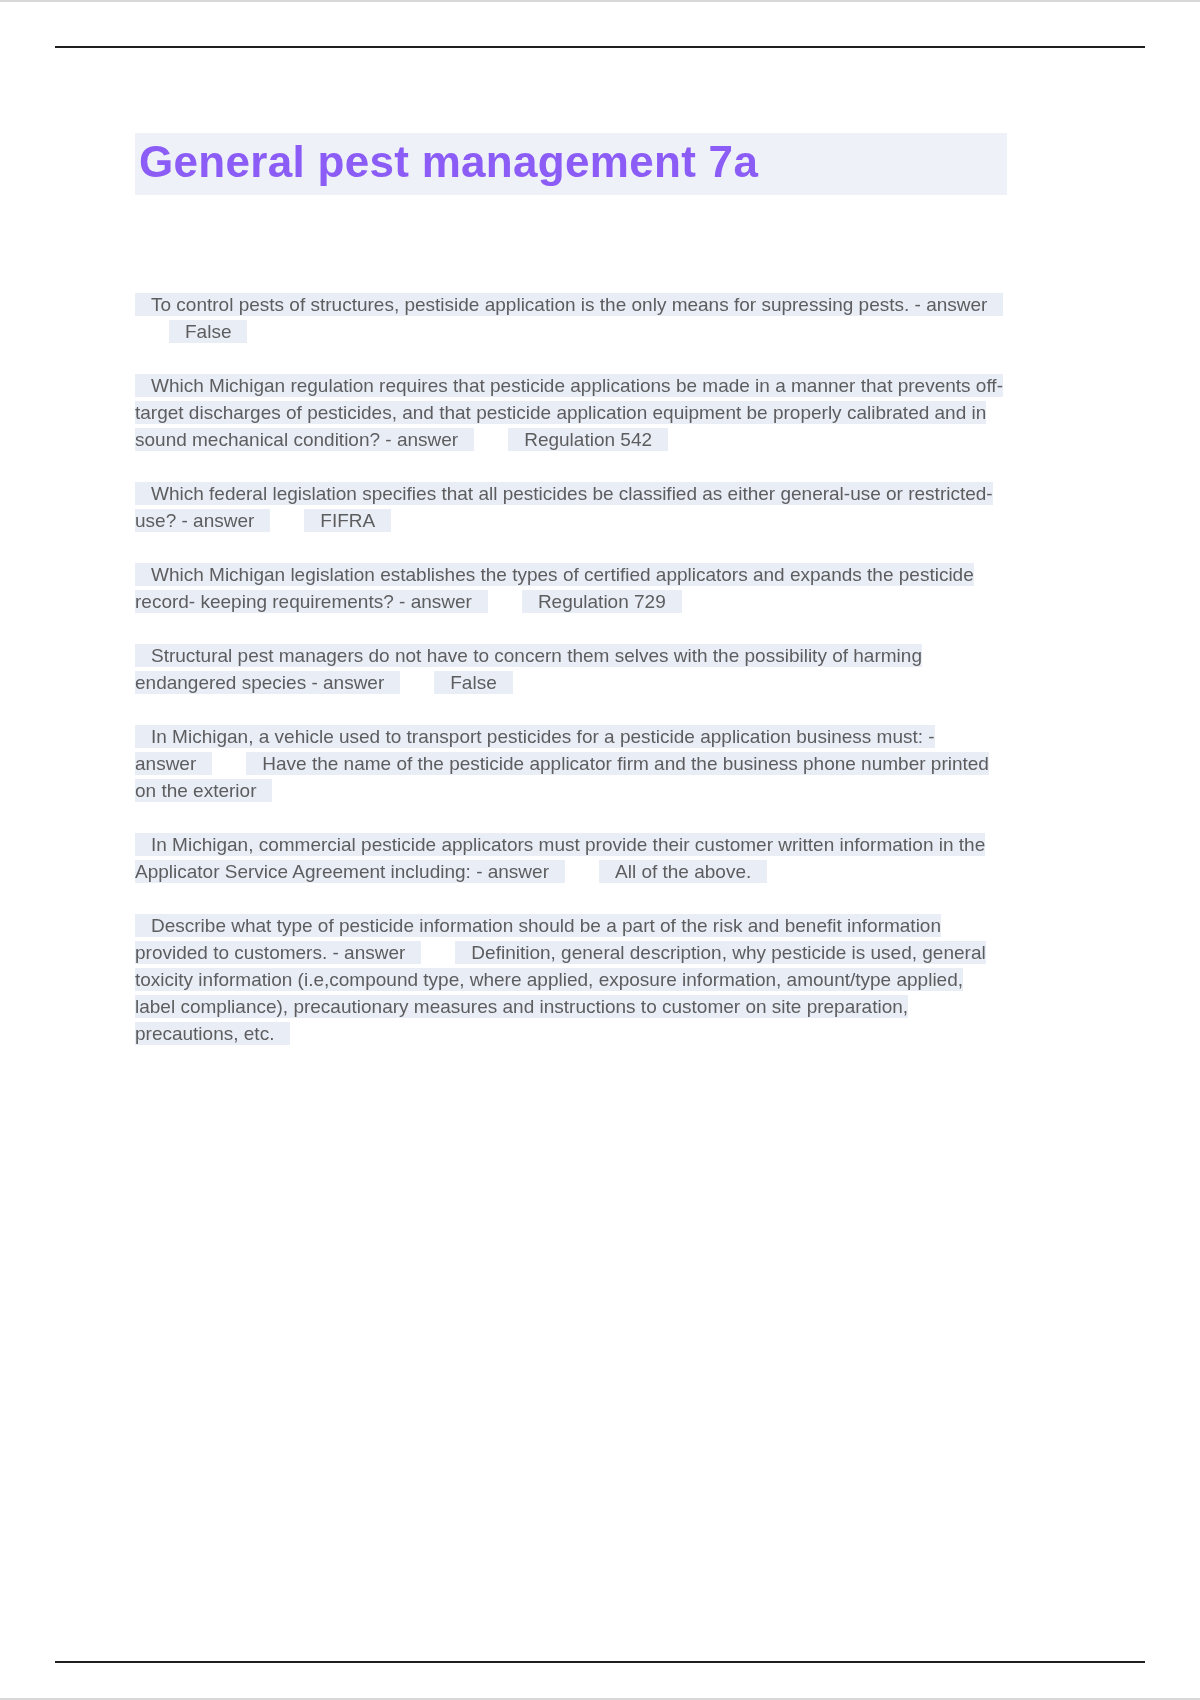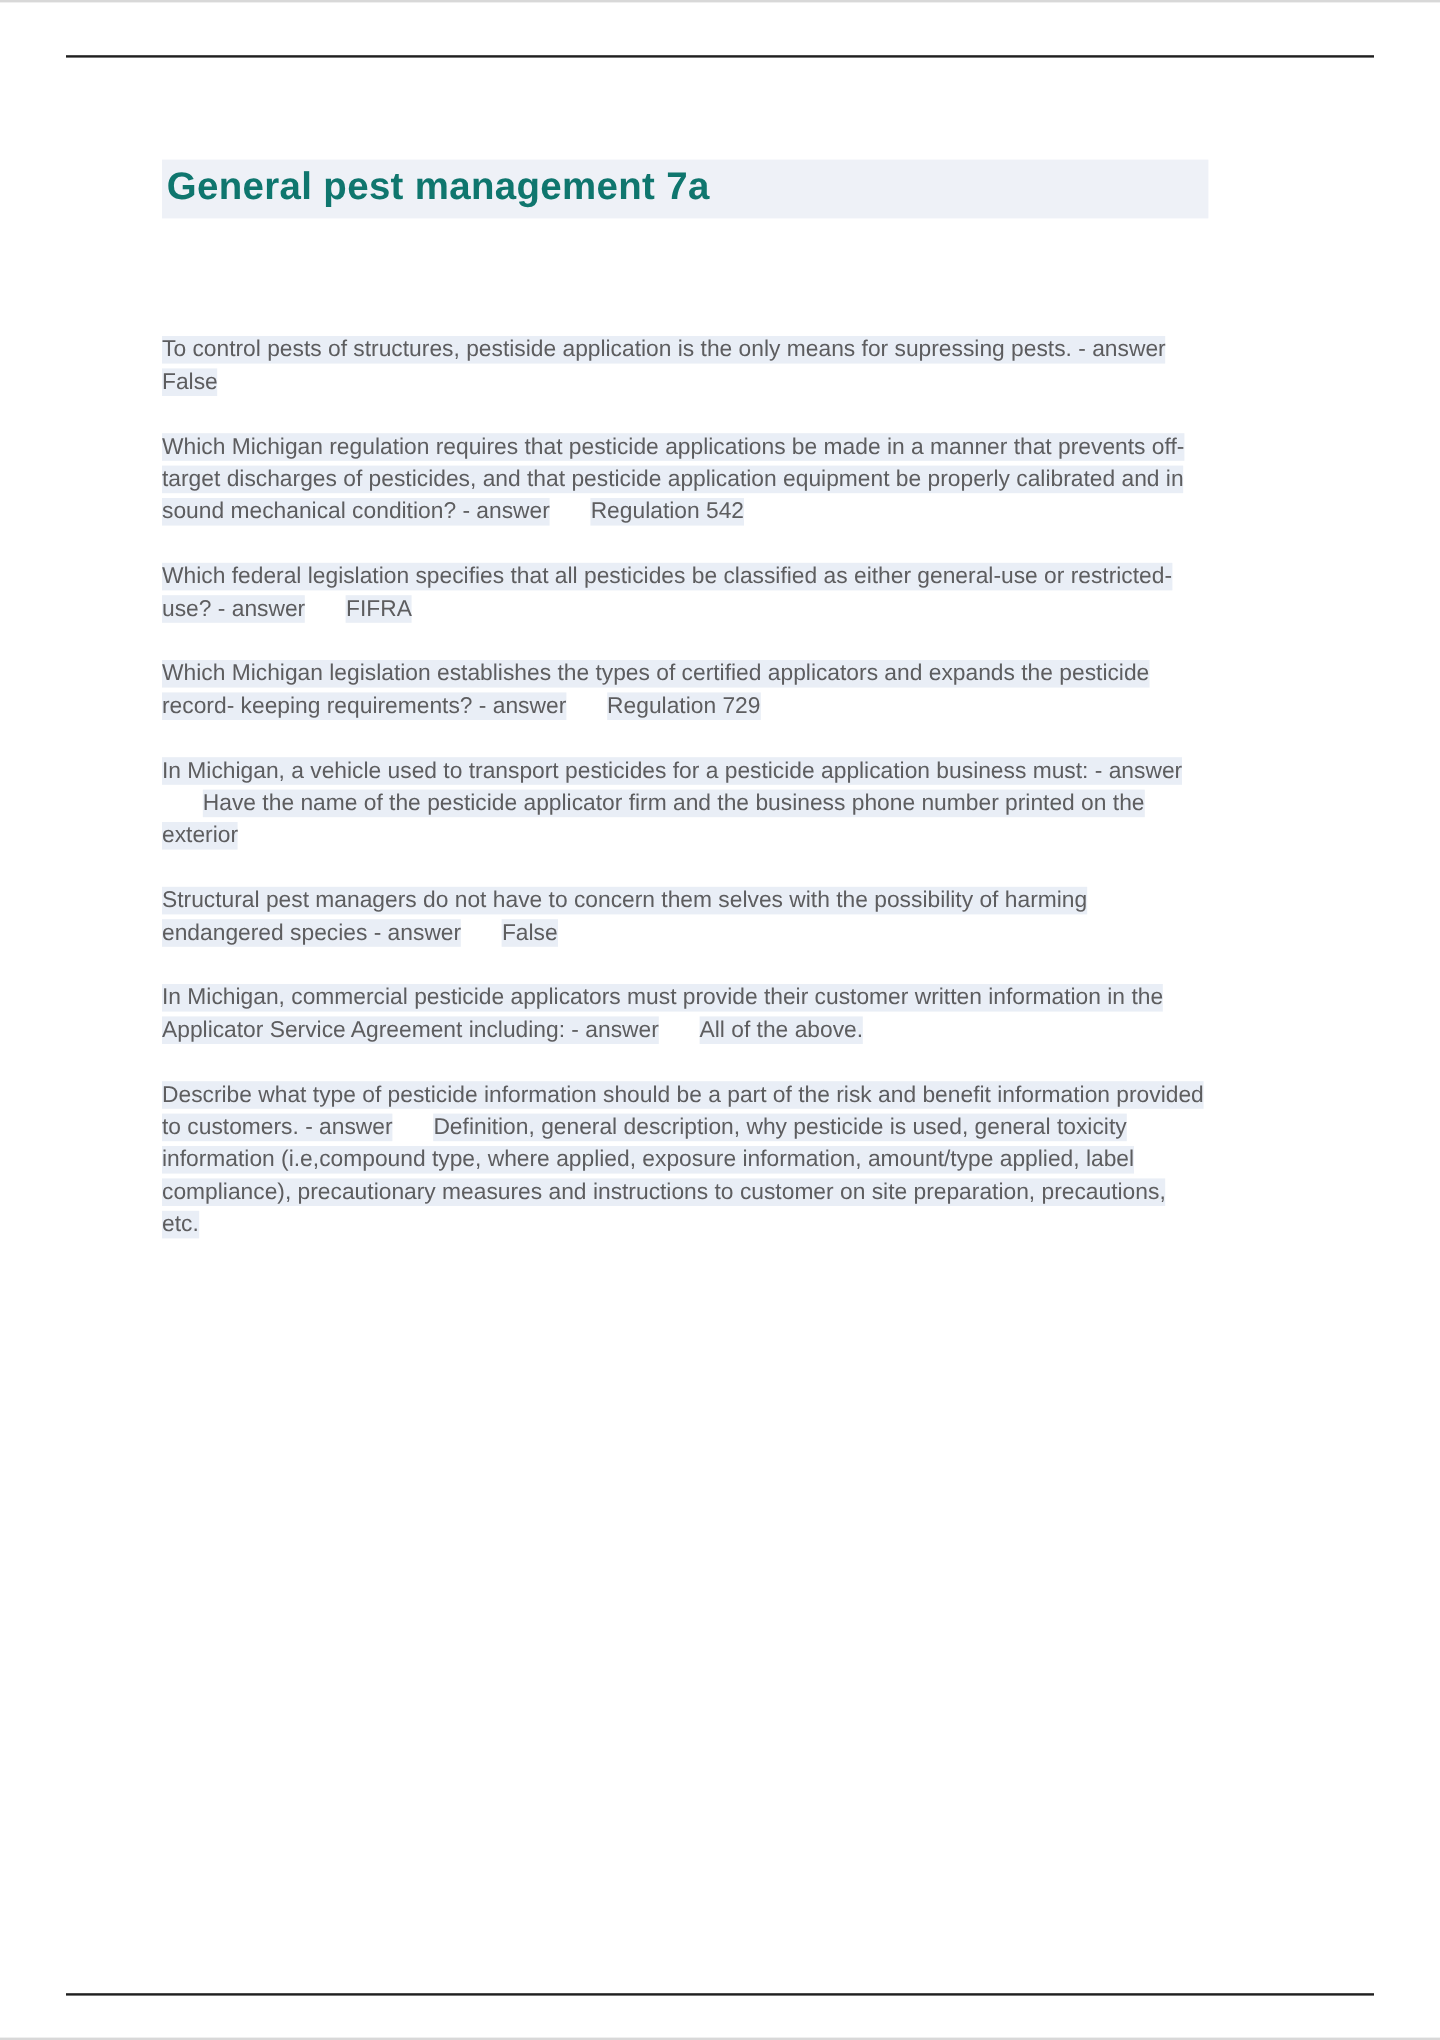--- a/index.html
+++ b/index.html
@@ -35,40 +35,40 @@
   .rule.top { top: 44px; }
   .rule.bottom { top: 1659px; }
   .content {
     position: absolute;
     left: 135px;
     top: 131px;
     width: 872px;
   }
   h1.title {
     margin: 0;
-    font-size: 32px;
+    font-size: 44px;
     font-weight: bold;
-    color: #0f766e;
+    color: #8b5cf6;
     background: #eef1f7;
     padding: 5px 6px 9px 4px;
     letter-spacing: 0.3px;
     line-height: 1.1;
   }
   .body-text {
     margin-top: 96px;
     font-size: 19px;
     line-height: 27px;
     color: #5d5d5f;
   }
   p.qa {
     margin: 0 0 27px 0;
   }
   .hl {
     background: #e9eef6;
-    padding: 1px 0;
+    padding: 1px 16px;
   }
   .spacer {
     display: inline-block;
     width: 34px;
     height: 1px;
     background: transparent;
   }
 </style>
 </head>
 <body>
@@ -85,23 +85,23 @@
 
 
 
       <p class="qa"><span class="hl">Which Michigan regulation requires that pesticide applications be made in a manner that prevents off- target discharges of pesticides, and that pesticide application equipment be properly calibrated and in sound mechanical condition? - answer</span><span class="spacer"></span><span class="hl">Regulation 542</span></p>
 
 
       <p class="qa"><span class="hl">Which federal legislation specifies that all pesticides be classified as either general-use or restricted-use? - answer</span><span class="spacer"></span><span class="hl">FIFRA</span></p>
 
       <p class="qa"><span class="hl">Which Michigan legislation establishes the types of certified applicators and expands the pesticide record- keeping requirements? - answer</span><span class="spacer"></span><span class="hl">Regulation 729</span></p>
 
+      <p class="qa"><span class="hl">Structural pest managers do not have to concern them selves with the possibility of harming endangered species - answer</span><span class="spacer"></span><span class="hl">False</span></p>
+
       <p class="qa"><span class="hl">In Michigan, a vehicle used to transport pesticides for a pesticide application business must: - answer</span><span class="spacer"></span><span class="hl">Have the name of the pesticide applicator firm and the business phone number printed on the exterior</span></p>
-
-      <p class="qa"><span class="hl">Structural pest managers do not have to concern them selves with the possibility of harming endangered species - answer</span><span class="spacer"></span><span class="hl">False</span></p>
 
       <p class="qa"><span class="hl">In Michigan, commercial pesticide applicators must provide their customer written information in the Applicator Service Agreement including: - answer</span><span class="spacer"></span><span class="hl">All of the above.</span></p>
 
       <p class="qa"><span class="hl">Describe what type of pesticide information should be a part of the risk and benefit information provided to customers. - answer</span><span class="spacer"></span><span class="hl">Definition, general description, why pesticide is used, general toxicity information (i.e,compound type, where applied, exposure information, amount/type applied, label compliance), precautionary measures and instructions to customer on site preparation, precautions, etc.</span></p>
 
     </div>
   </div>
 
   <div class="rule bottom"></div>
 </div>

